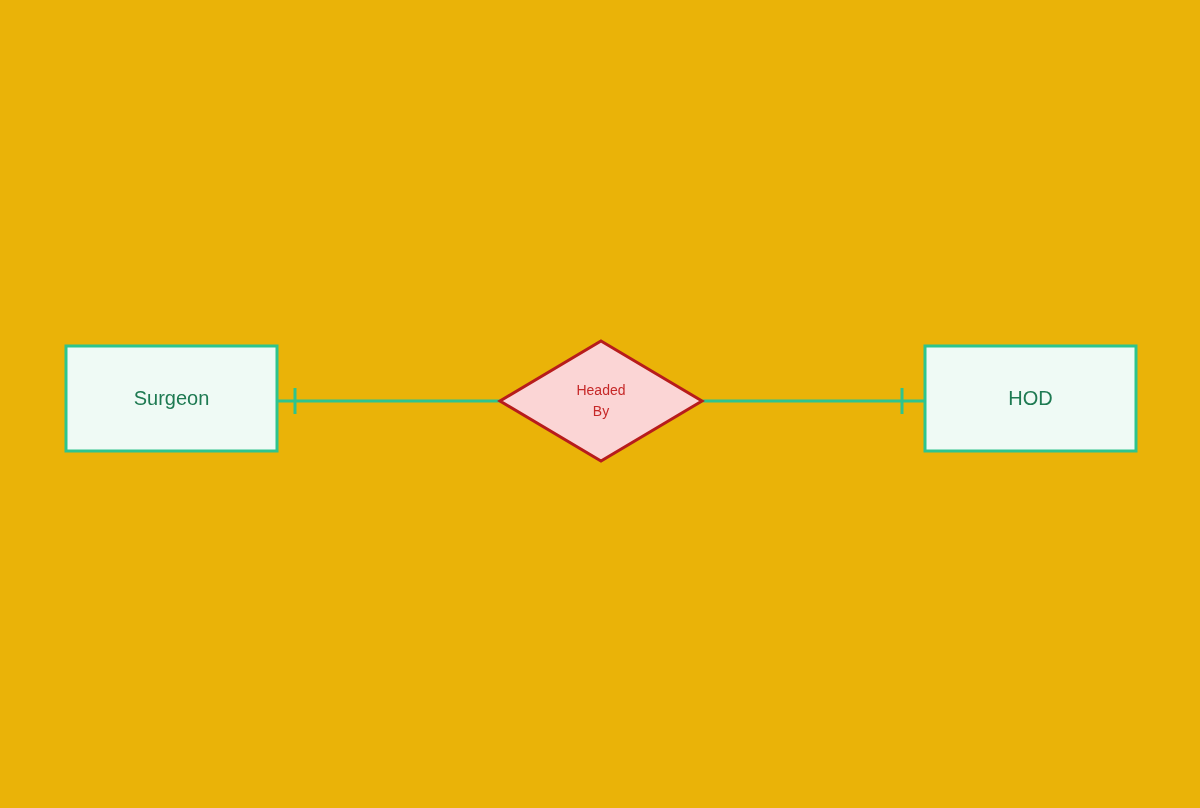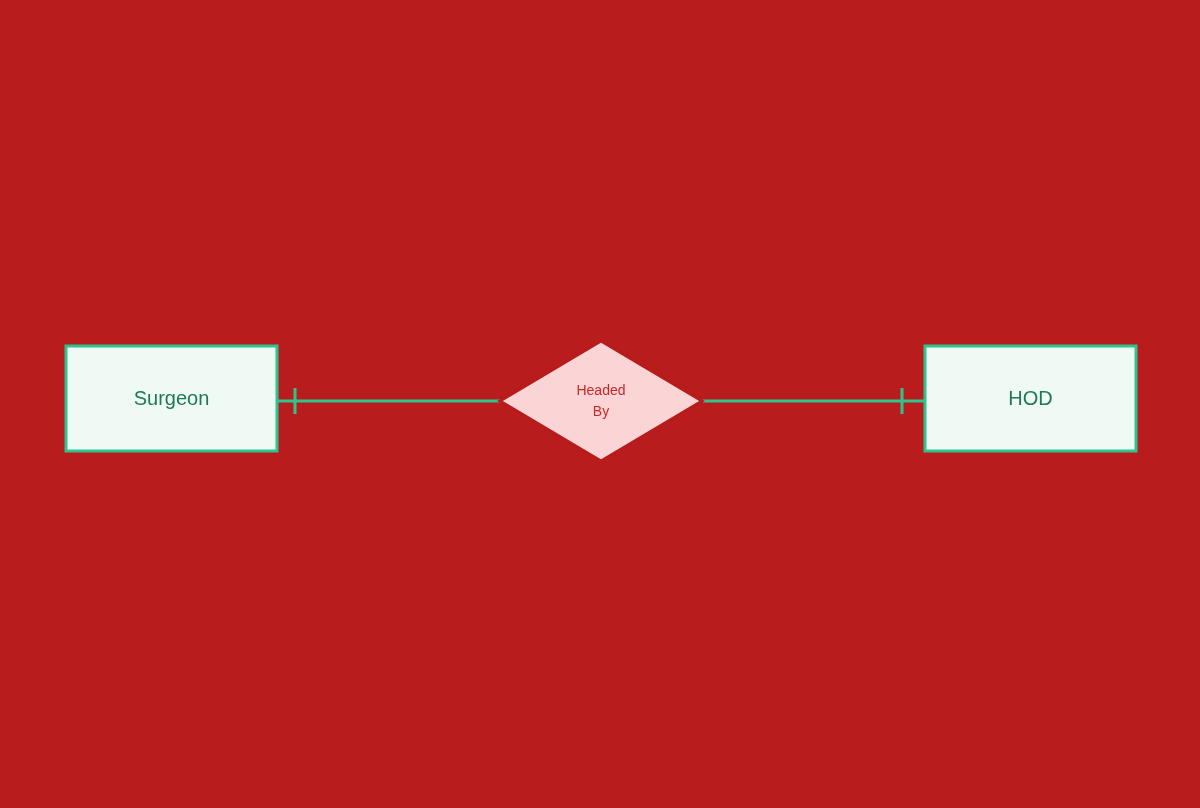--- a/index.html
+++ b/index.html
@@ -11,21 +11,21 @@
   body {
     width: 1200px;
     height: 808px;
     overflow: hidden;
     font-family: "Liberation Sans", sans-serif;
   }
   #canvas {
     position: relative;
     width: 1200px;
     height: 808px;
-    background: #b91c1c;
+    background: #eab308;
   }
   #er-svg {
     position: absolute;
     top: 0;
     left: 0;
     width: 1200px;
     height: 808px;
     display: block;
   }
   .entity-shape {

